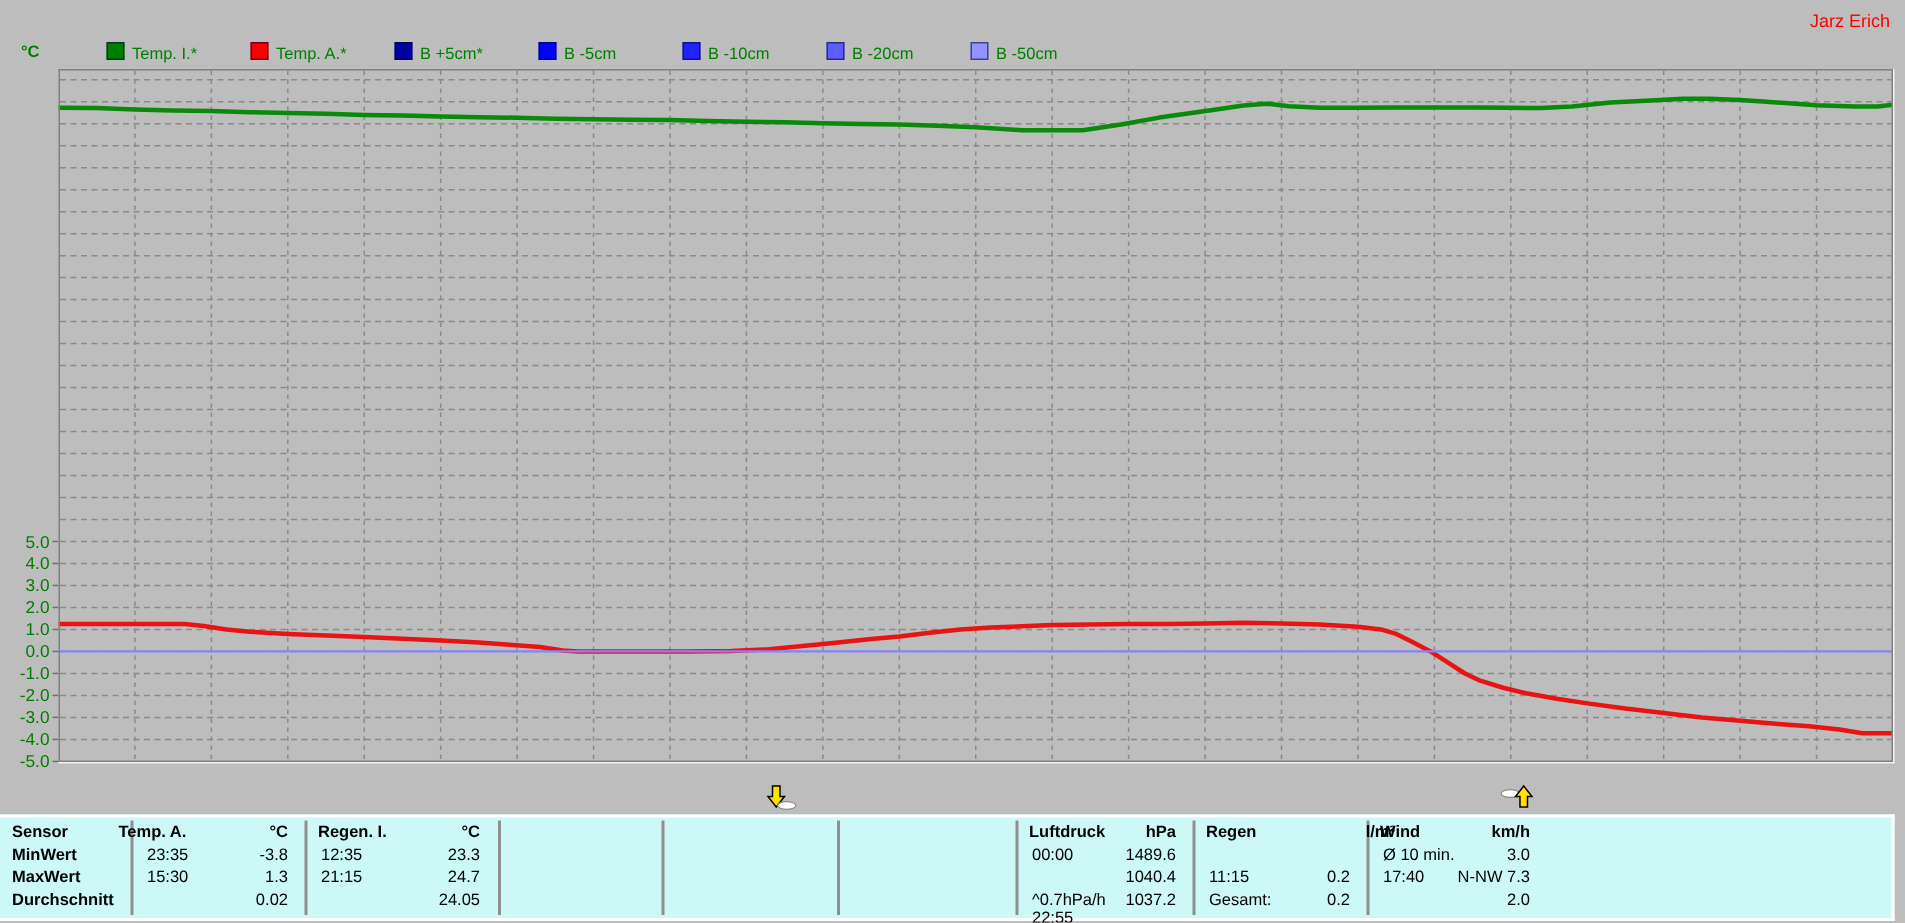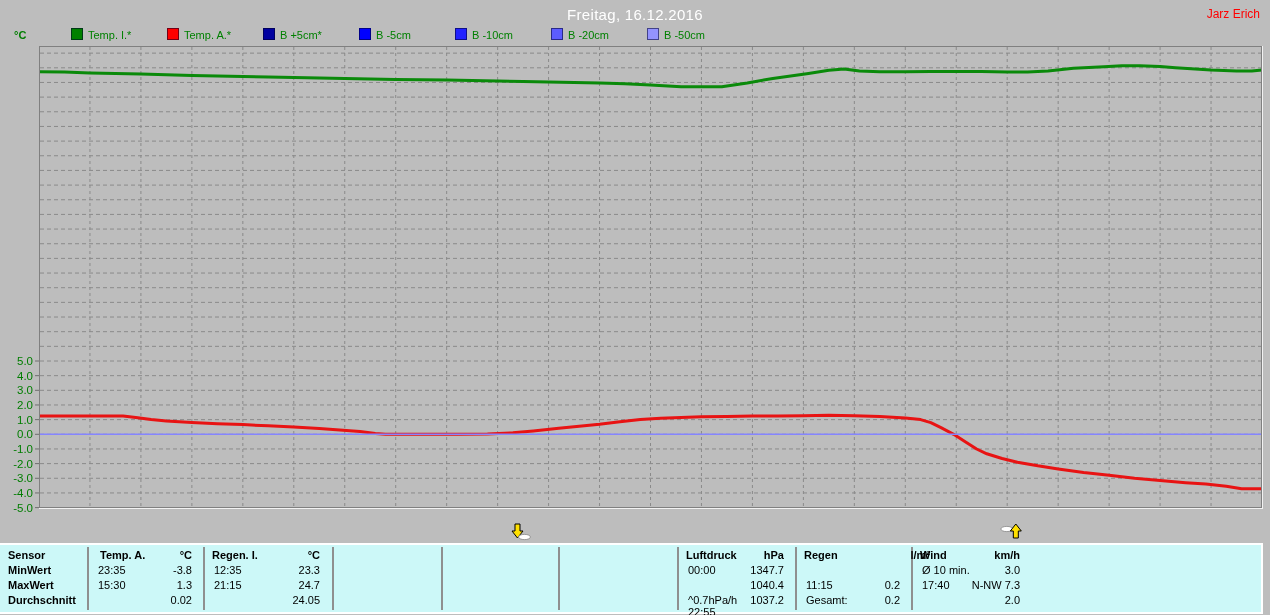--- a/index.html
+++ b/index.html
@@ -33,21 +33,20 @@
   }
   .tbl-divider{position:absolute;top:2px;bottom:2px;width:2px;background:#8f8f8f;}
   .tbl-cell{position:absolute;height:14px;line-height:14px;white-space:nowrap;}
   .tbl-bold{font-weight:bold;}
   .tbl-right{text-align:right;}
 </style>
 </head>
 <body>
 
 <div class="titlebar">
-  <div class="chart-title">Freitag, 16.12.2016</div>
   <div class="user-name">Jarz Erich</div>
 </div>
 
 <div class="legend-row">
   <span class="unit-label">°C</span>
   <span id="legend-items"><span class="legend-item" style="left: 52px;"><span class="legend-swatch" style="background: rgb(0, 128, 0);"></span><span class="legend-label" style="color: rgb(0, 128, 0);">Temp. I.*</span></span><span class="legend-item" style="left: 148px;"><span class="legend-swatch" style="background: rgb(255, 0, 0);"></span><span class="legend-label" style="color: rgb(0, 128, 0);">Temp. A.*</span></span><span class="legend-item" style="left: 244px;"><span class="legend-swatch" style="background: rgb(0, 0, 160);"></span><span class="legend-label" style="color: rgb(0, 128, 0);">B +5cm*</span></span><span class="legend-item" style="left: 340px;"><span class="legend-swatch" style="background: rgb(0, 0, 255);"></span><span class="legend-label" style="color: rgb(0, 128, 0);">B -5cm</span></span><span class="legend-item" style="left: 436px;"><span class="legend-swatch" style="background: rgb(34, 34, 255);"></span><span class="legend-label" style="color: rgb(0, 128, 0);">B -10cm</span></span><span class="legend-item" style="left: 532px;"><span class="legend-swatch" style="background: rgb(92, 92, 255);"></span><span class="legend-label" style="color: rgb(0, 128, 0);">B -20cm</span></span><span class="legend-item" style="left: 628px;"><span class="legend-swatch" style="background: rgb(147, 147, 255);"></span><span class="legend-label" style="color: rgb(0, 128, 0);">B -50cm</span></span></span>
 </div>
 
 <div id="chart-holder">
     <svg width="1270" height="497" viewBox="0 46 1270 497" style="position:absolute;left:0;top:46px;">
@@ -153,38 +152,38 @@
     <div class="tbl-divider" style="left: 332px;"></div>
     <div class="tbl-divider" style="left: 441px;"></div>
     <div class="tbl-divider" style="left: 558px;"></div>
     <div class="tbl-divider" style="left: 677px;"></div>
     <div class="tbl-divider" style="left: 795px;"></div>
     <div class="tbl-divider" style="left: 911px;"></div>
     <div class="tbl-cell tbl-bold" style="left: 8px; top: 3px;">Sensor</div>
     <div class="tbl-cell tbl-bold" style="left: 8px; top: 18px;">MinWert</div>
     <div class="tbl-cell tbl-bold" style="left: 8px; top: 33px;">MaxWert</div>
     <div class="tbl-cell tbl-bold" style="left: 8px; top: 48px;">Durchschnitt</div>
-    <div class="tbl-cell tbl-bold" style="left: 100px; top: 3px;">Temp. A.</div>
+    <div class="tbl-cell tbl-bold" style="left: 79px; top: 3px;">Temp. A.</div>
     <div class="tbl-cell tbl-bold tbl-right" style="left: 96px; top: 3px; width: 96px;">°C</div>
     <div class="tbl-cell" style="left: 98px; top: 18px;">23:35</div>
     <div class="tbl-cell tbl-right" style="left: 96px; top: 18px; width: 96px;">-3.8</div>
     <div class="tbl-cell" style="left: 98px; top: 33px;">15:30</div>
     <div class="tbl-cell tbl-right" style="left: 96px; top: 33px; width: 96px;">1.3</div>
     <div class="tbl-cell tbl-right" style="left: 96px; top: 48px; width: 96px;">0.02</div>
     <div class="tbl-cell tbl-bold" style="left: 212px; top: 3px;">Regen. I.</div>
     <div class="tbl-cell tbl-bold tbl-right" style="left: 212px; top: 3px; width: 108px;">°C</div>
     <div class="tbl-cell" style="left: 214px; top: 18px;">12:35</div>
     <div class="tbl-cell tbl-right" style="left: 212px; top: 18px; width: 108px;">23.3</div>
     <div class="tbl-cell" style="left: 214px; top: 33px;">21:15</div>
     <div class="tbl-cell tbl-right" style="left: 212px; top: 33px; width: 108px;">24.7</div>
     <div class="tbl-cell tbl-right" style="left: 212px; top: 48px; width: 108px;">24.05</div>
     <div class="tbl-cell tbl-bold" style="left: 686px; top: 3px;">Luftdruck</div>
     <div class="tbl-cell tbl-bold tbl-right" style="left: 686px; top: 3px; width: 98px;">hPa</div>
     <div class="tbl-cell" style="left: 688px; top: 18px;">00:00</div>
-    <div class="tbl-cell tbl-right" style="left: 686px; top: 18px; width: 98px;">1347.7</div>
+    <div class="tbl-cell tbl-right" style="left: 686px; top: 18px; width: 98px;">1489.6</div>
     <div class="tbl-cell" style="left: 688px; top: 33px; margin-top: 27px;">22:55</div>
     <div class="tbl-cell tbl-right" style="left: 686px; top: 33px; width: 98px;">1040.4</div>
     <div class="tbl-cell" style="left: 688px; top: 48px;">^0.7hPa/h</div>
     <div class="tbl-cell tbl-right" style="left: 686px; top: 48px; width: 98px;">1037.2</div>
     <div class="tbl-cell tbl-bold" style="left: 804px; top: 3px;">Regen</div>
     <div class="tbl-cell tbl-bold tbl-right" style="left: 804px; top: 3px; width: 96px; padding-left: 30px;">l/m²</div>
     <div class="tbl-cell" style="left: 806px; top: 33px;">11:15</div>
     <div class="tbl-cell tbl-right" style="left: 804px; top: 33px; width: 96px;">0.2</div>
     <div class="tbl-cell" style="left: 806px; top: 48px;">Gesamt:</div>
     <div class="tbl-cell tbl-right" style="left: 804px; top: 48px; width: 96px;">0.2</div>

